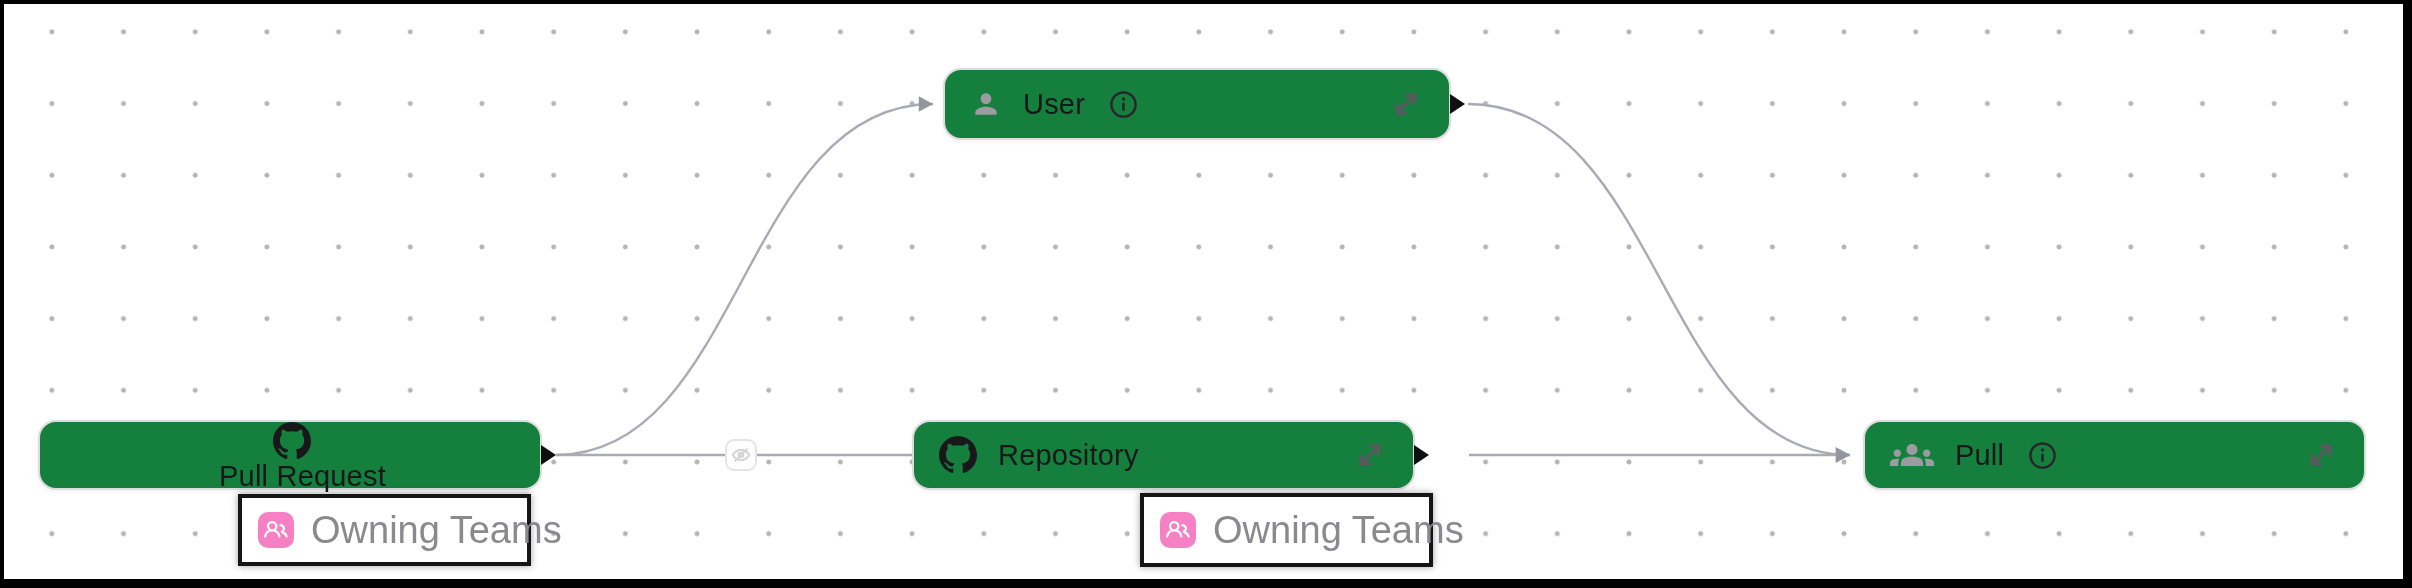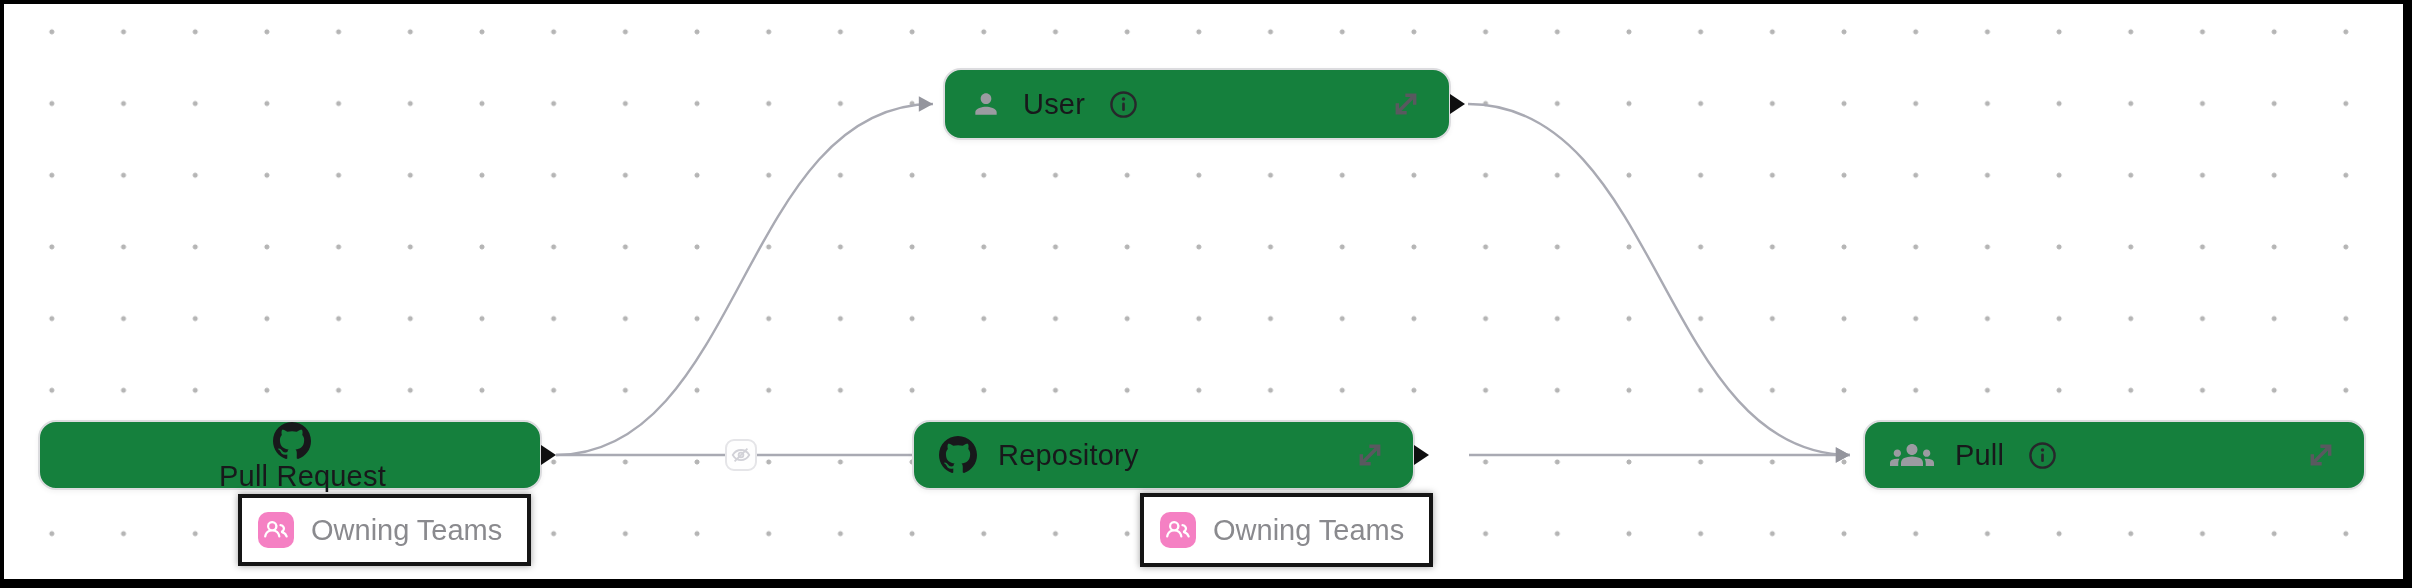--- a/index.html
+++ b/index.html
@@ -46,21 +46,21 @@
   .annotation{
     position:absolute;display:flex;align-items:center;
     background:#ffffff;border:4px solid #151515;
     box-shadow:0 0 7px rgba(0,0,0,0.38);
     box-sizing:border-box;padding:0 22px 0 16px;gap:17px;
   }
   .annotation .aicon{
     width:36px;height:36px;border-radius:10px;background:#f580c3;
     display:flex;align-items:center;justify-content:center;flex:0 0 auto;
   }
-  .annotation .alabel{font-size:29px;color:#8a8a8e;white-space:nowrap;}
+  .annotation .alabel{font-size:38px;color:#8a8a8e;white-space:nowrap;}
 </style>
 </head>
 <body>
 
 <div class="stage">
   <div class="grid"></div>
 
   <svg class="edges">
     <defs>
       <marker id="arrow" viewBox="0 0 12 12" markerUnits="userSpaceOnUse" markerWidth="20" markerHeight="17" refX="11" refY="6" orient="auto">

